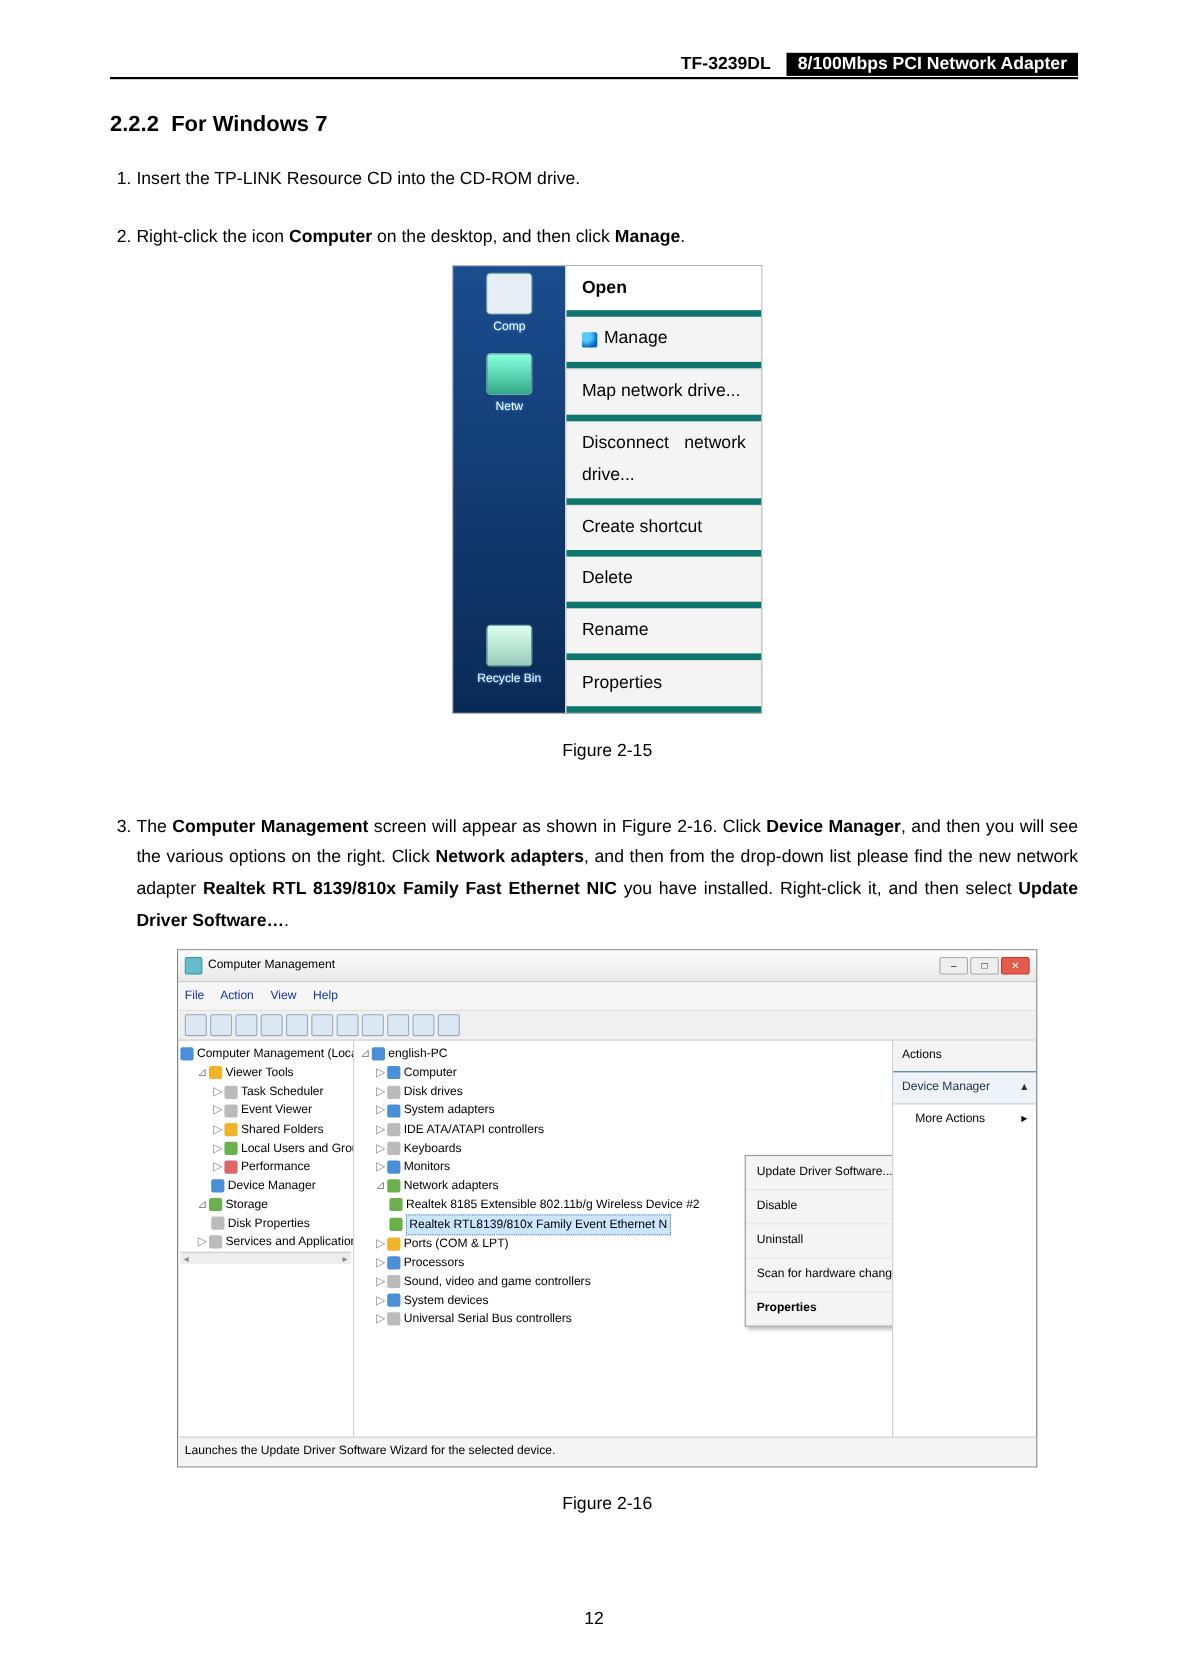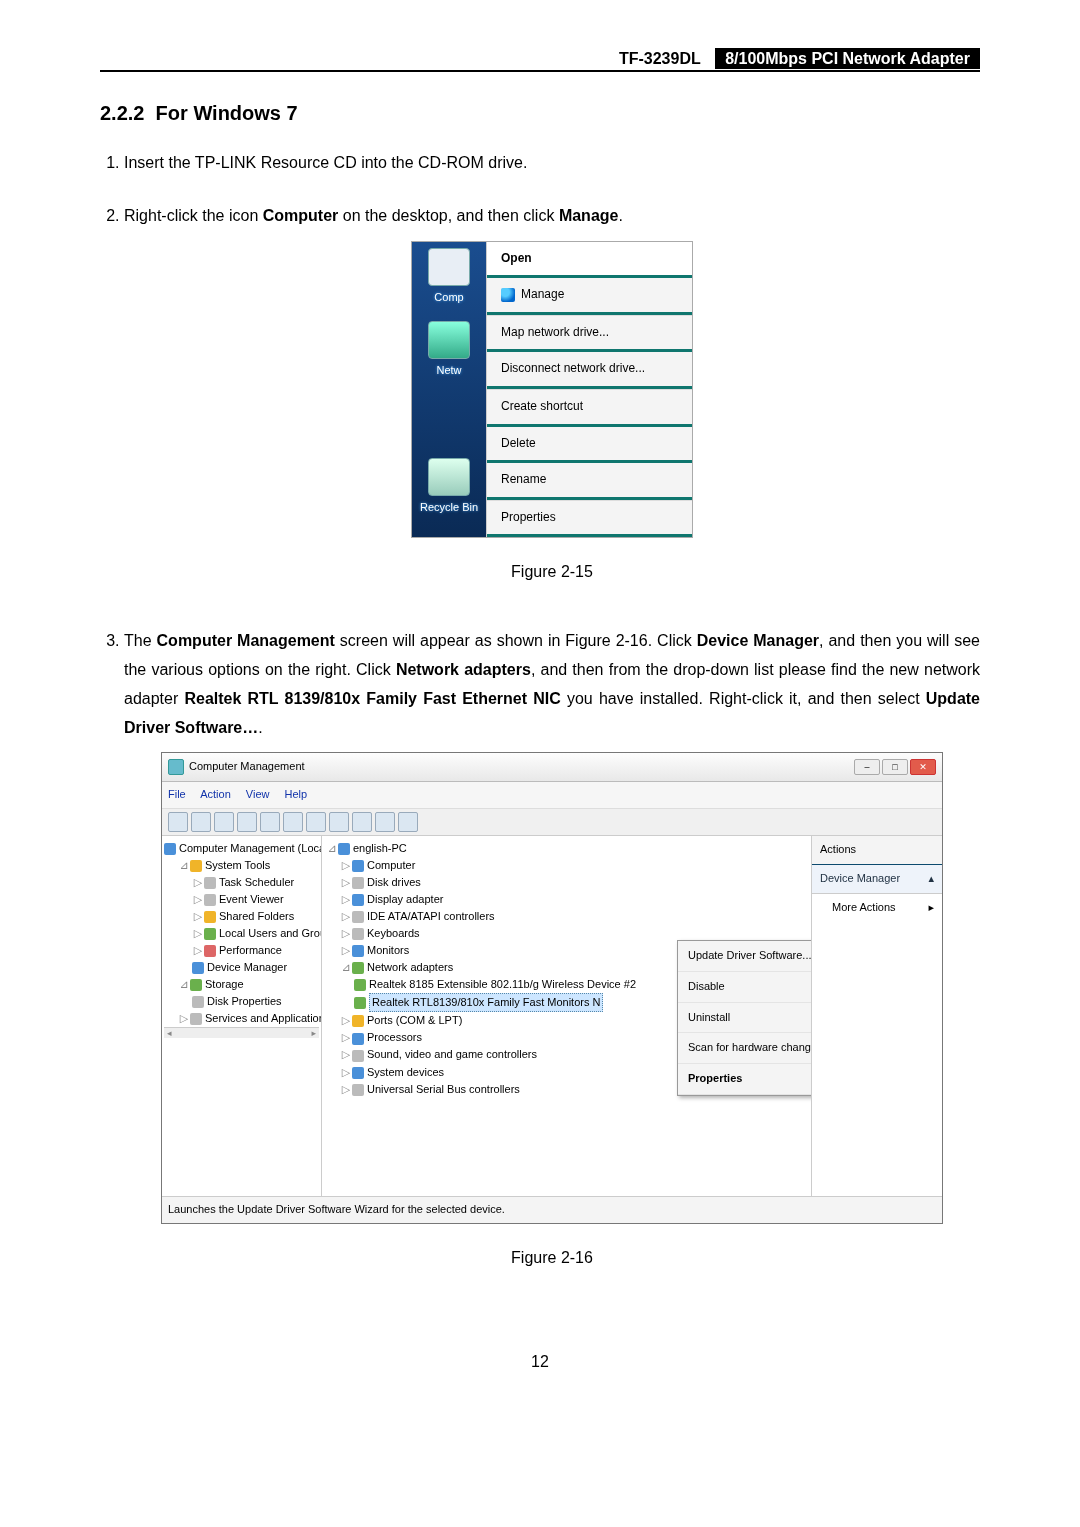--- a/index.html
+++ b/index.html
@@ -8,25 +8,25 @@
   .hdr span.model{font-weight:bold}
   .hdr span.prod{background:#000;color:#fff;font-weight:bold;padding:2px 10px;margin-left:10px}
   h2{font-size:20px;margin:0 0 24px 0}
   ol{padding-left:24px}
   li{margin-bottom:24px;line-height:1.8;text-align:justify}
   .b{font-weight:bold}
   .figcap{text-align:center;margin:20px 0 40px 0}
   .pnum{text-align:center;margin-top:80px}
   
   .fig15{width:280px;margin:10px auto;border:1px solid #aaa;display:flex}
-  .deskcol{width:70px;background:linear-gradient(#1a4d8f,#0a2a55);padding:6px 2px;display:flex;flex-direction:column;align-items:center}
+  .deskcol{width:70px;background:linear-gradient(#1a4d8f,#0a2a55);padding:6px 16px;display:flex;flex-direction:column;align-items:center}
   .dicon{width:40px;height:36px;background:#e8eef5;border:1px solid #7aa;border-radius:4px;margin-bottom:2px}
   .dlbl{font-size:11px;color:#fff;text-shadow:0 0 3px #4af;margin-bottom:14px}
   .menucol{flex:1;background:#f4f4f4;border-left:1px solid #ccc}
-  .mitem{padding:6px 14px;font-size:12px;border-bottom:3px solid #0f766e}
+  .mitem{padding:6px 14px;font-size:16px;border-bottom:6px solid #0f766e}
   .mitem.bold{font-weight:bold;background:#fff}
   .mitem.shield{display:flex;align-items:center;gap:6px}
   .shieldico{width:14px;height:14px;background:radial-gradient(circle at 30% 30%,#5cf 30%,#06c 70%);border-radius:2px;display:inline-block}
   .sep{height:0;border-top:1px solid #ddd}
   
   .fig16{width:780px;margin:10px auto;border:1px solid #777;font-size:11px;background:#fff}
   .titlebar{background:linear-gradient(#fdfdfd,#e8e8e8);padding:4px 6px;display:flex;justify-content:space-between;align-items:center;border-bottom:1px solid #bbb}
   .titlebar .t{display:flex;align-items:center;gap:5px}
   .winicon{width:14px;height:14px;background:#6bc;border:1px solid #399;border-radius:2px}
   .wbtns{display:flex;gap:2px}
@@ -144,21 +144,21 @@
           <div class="tico"></div>
           <div class="tico"></div>
           <div class="tico"></div>
           <div class="tico"></div>
         </div>
         <div class="body3">
 
           <div class="pane l">
             <div class="tree">
               <div class="n"><span class="ic c-blue"></span><span>Computer Management (Local</span></div>
-              <div class="n indent1"><span class="i">⊿</span><span class="ic c-yel"></span><span>System Tools</span></div>
+              <div class="n indent1"><span class="i">⊿</span><span class="ic c-yel"></span><span>Viewer Tools</span></div>
               <div class="n indent2"><span class="i">▷</span><span class="ic c-gry"></span><span>Task Scheduler</span></div>
               <div class="n indent2"><span class="i">▷</span><span class="ic c-gry"></span><span>Event Viewer</span></div>
               <div class="n indent2"><span class="i">▷</span><span class="ic c-yel"></span><span>Shared Folders</span></div>
               <div class="n indent2"><span class="i">▷</span><span class="ic c-grn"></span><span>Local Users and Groups</span></div>
               <div class="n indent2"><span class="i">▷</span><span class="ic c-red"></span><span>Performance</span></div>
               <div class="n indent2"><span class="ic c-blue"></span><span>Device Manager</span></div>
               <div class="n indent1"><span class="i">⊿</span><span class="ic c-grn"></span><span>Storage</span></div>
               <div class="n indent2"><span class="ic c-gry"></span><span>Disk Properties</span></div>
               <div class="n indent1"><span class="i">▷</span><span class="ic c-gry"></span><span>Services and Applications</span></div>
             </div>
@@ -166,27 +166,27 @@
                 <span>◂</span>
                 <span>▸</span>
               </div>
           </div>
 
           <div class="pane c">
             <div class="tree">
               <div class="n"><span class="i">⊿</span><span class="ic c-blue"></span><span>english-PC</span></div>
               <div class="n indent1"><span class="i">▷</span><span class="ic c-blue"></span><span>Computer</span></div>
               <div class="n indent1"><span class="i">▷</span><span class="ic c-gry"></span><span>Disk drives</span></div>
-              <div class="n indent1"><span class="i">▷</span><span class="ic c-blue"></span><span>Display adapter</span></div>
+              <div class="n indent1"><span class="i">▷</span><span class="ic c-blue"></span><span>System adapters</span></div>
               <div class="n indent1"><span class="i">▷</span><span class="ic c-gry"></span><span>IDE ATA/ATAPI controllers</span></div>
               <div class="n indent1"><span class="i">▷</span><span class="ic c-gry"></span><span>Keyboards</span></div>
               <div class="n indent1"><span class="i">▷</span><span class="ic c-blue"></span><span>Monitors</span></div>
               <div class="n indent1"><span class="i">⊿</span><span class="ic c-grn"></span><span>Network adapters</span></div>
               <div class="n indent2"><span class="ic c-grn"></span><span>Realtek 8185 Extensible 802.11b/g Wireless Device #2</span></div>
-              <div class="n indent2"><span class="ic c-grn"></span><span class="sel">Realtek RTL8139/810x Family Fast Monitors N</span></div>
+              <div class="n indent2"><span class="ic c-grn"></span><span class="sel">Realtek RTL8139/810x Family Event Ethernet N</span></div>
               <div class="n indent1"><span class="i">▷</span><span class="ic c-yel"></span><span>Ports (COM &amp; LPT)</span></div>
               <div class="n indent1"><span class="i">▷</span><span class="ic c-blue"></span><span>Processors</span></div>
               <div class="n indent1"><span class="i">▷</span><span class="ic c-gry"></span><span>Sound, video and game controllers</span></div>
               <div class="n indent1"><span class="i">▷</span><span class="ic c-blue"></span><span>System devices</span></div>
               <div class="n indent1"><span class="i">▷</span><span class="ic c-gry"></span><span>Universal Serial Bus controllers</span></div>
             </div>
             <div class="ctx">
               <div class="ci">Update Driver Software...</div>
               <div class="ci">Disable</div>
               <div class="ci">Uninstall</div>

